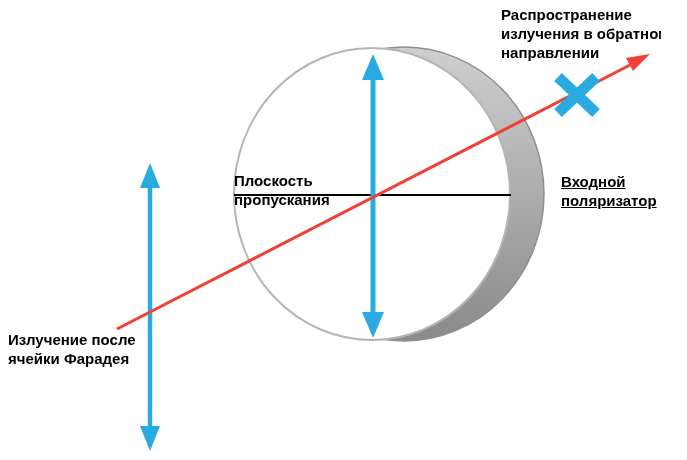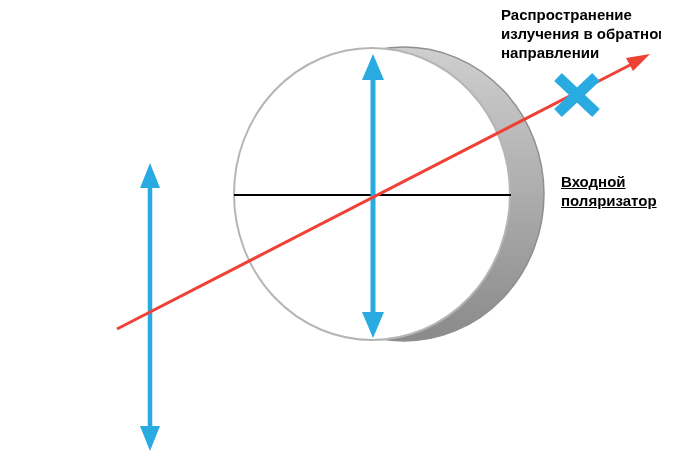--- a/index.html
+++ b/index.html
@@ -71,15 +71,19 @@
     </g>
   </svg>
 
   <div class="label label-back-prop">Распространение
 излучения в обратном
 направлении</div>
 
   <div class="label label-input-pol">Входной
 поляризатор</div>
 
+  <div class="label label-trans-plane">Плоскость
+пропускания</div>
 
+  <div class="label label-after-faraday">Излучение после
+ячейки Фарадея</div>
 
 </div>
 
 </body></html>

